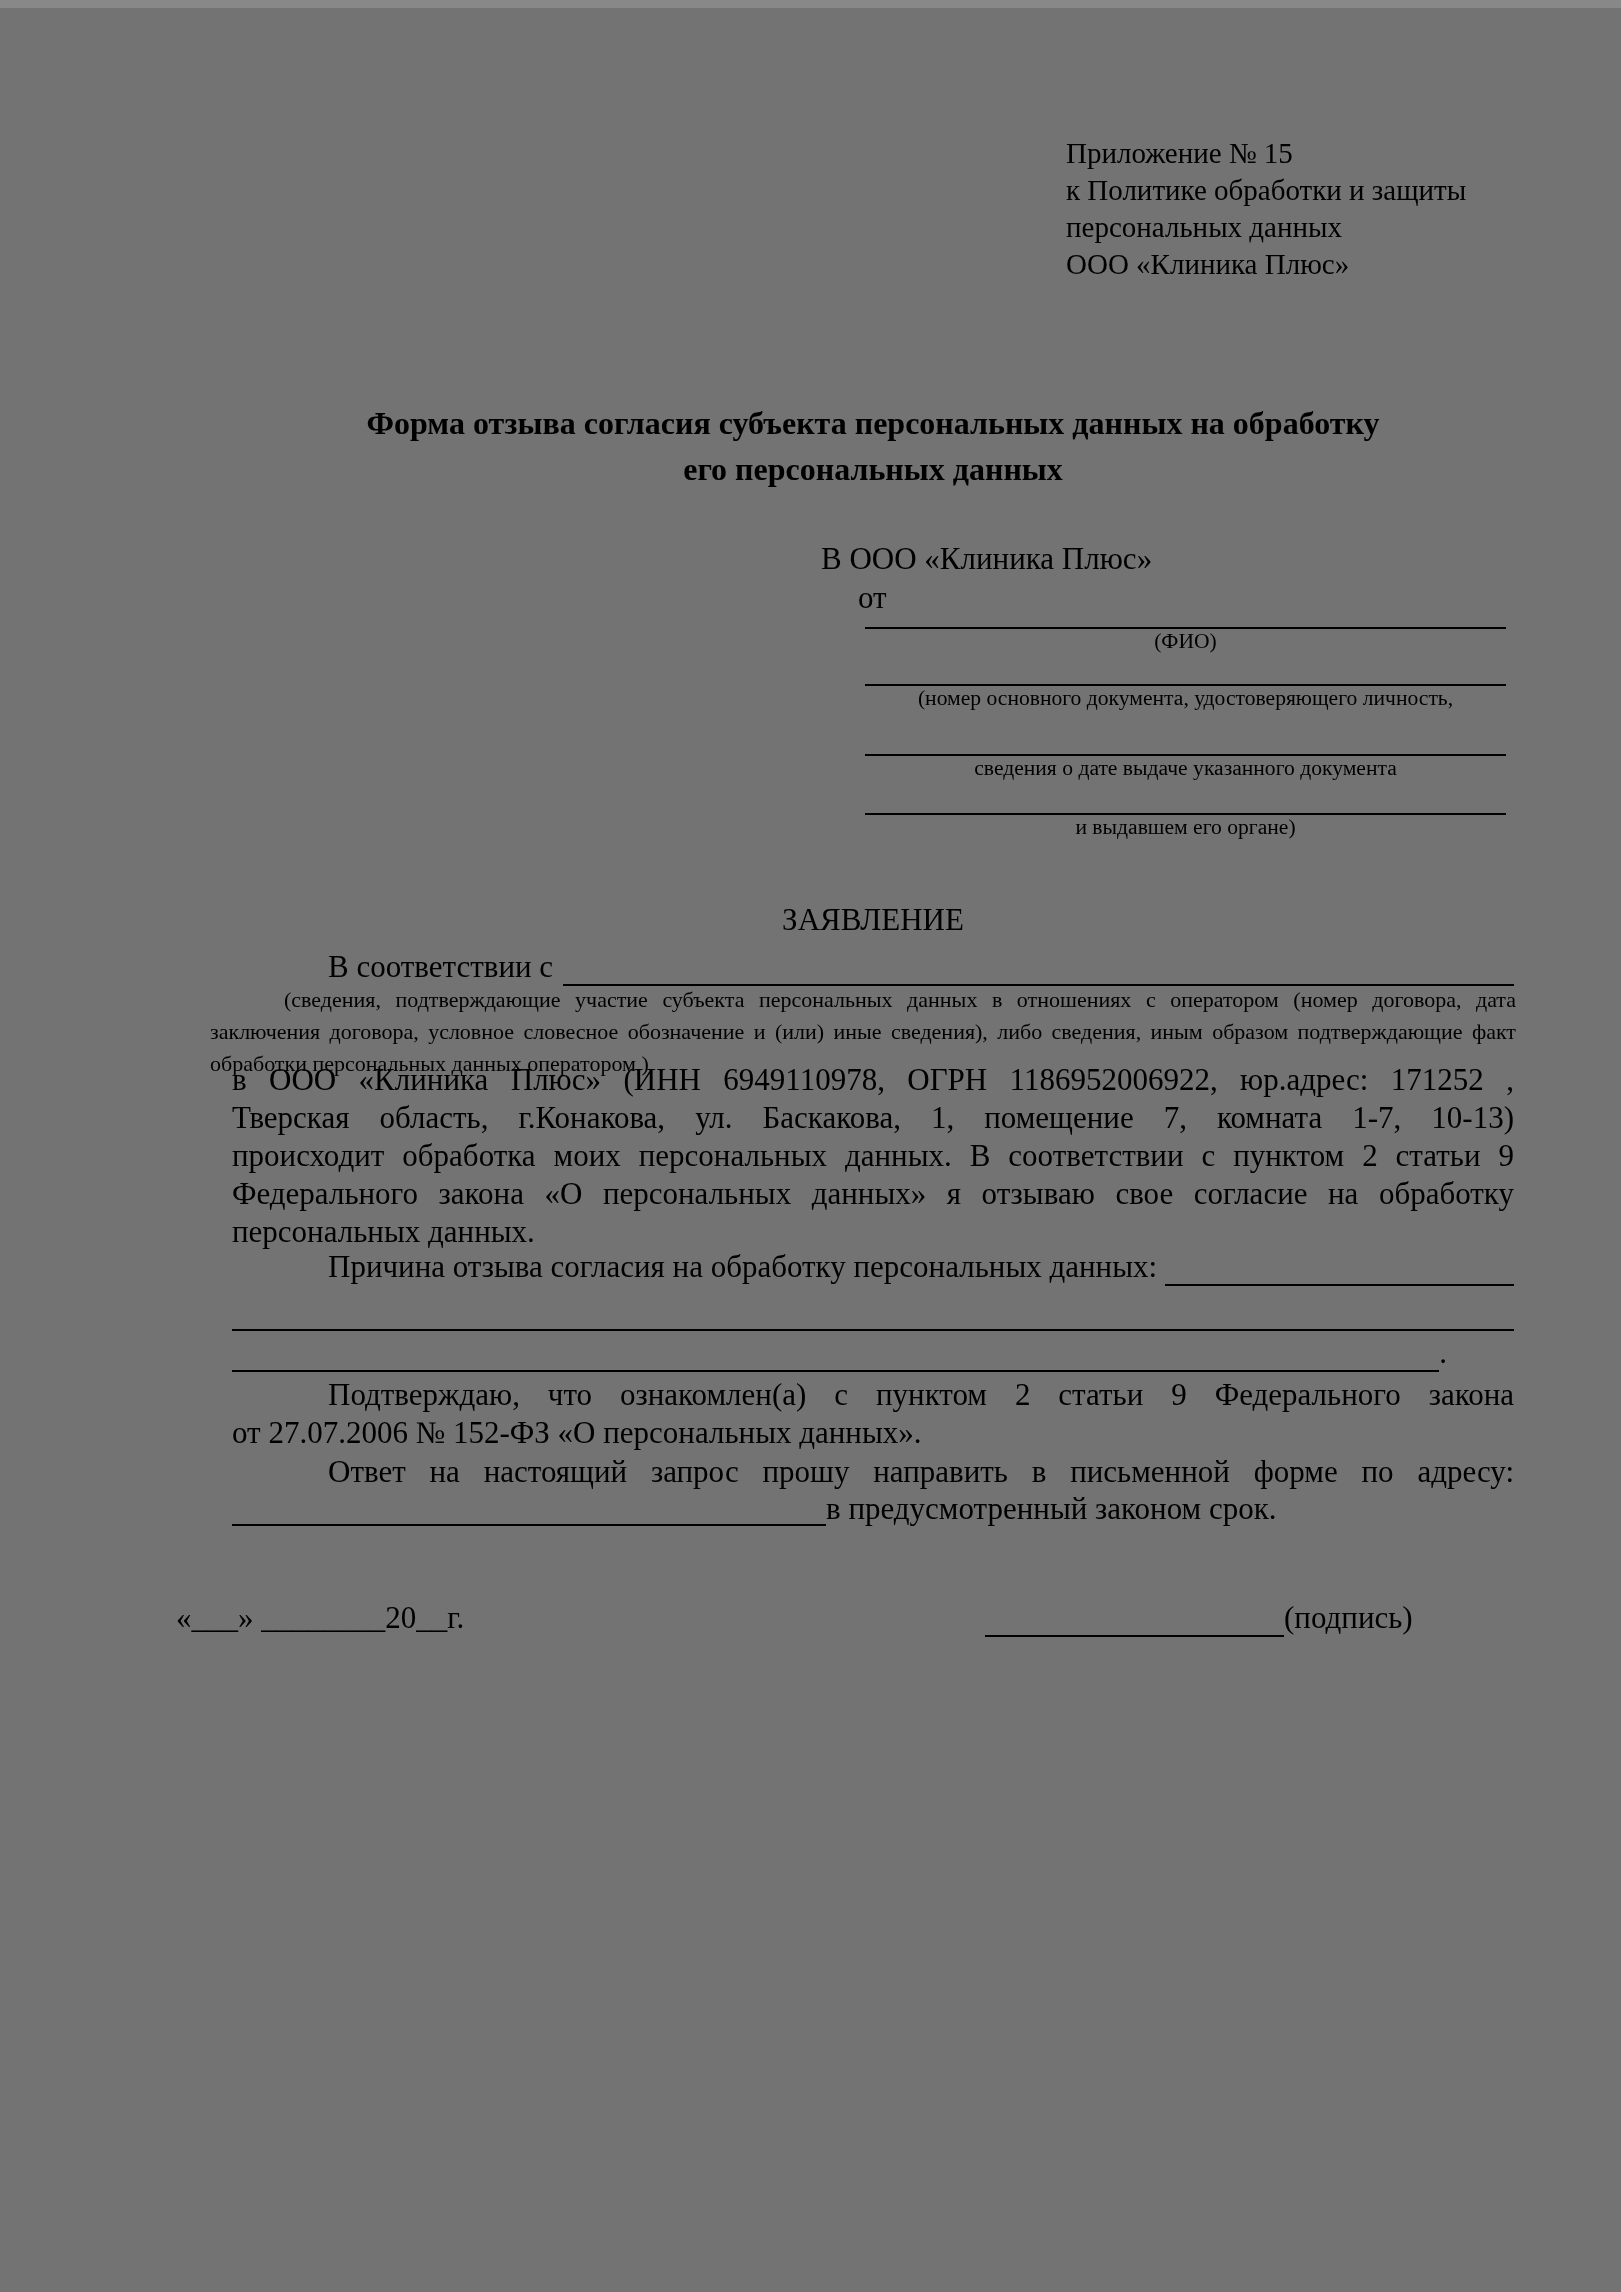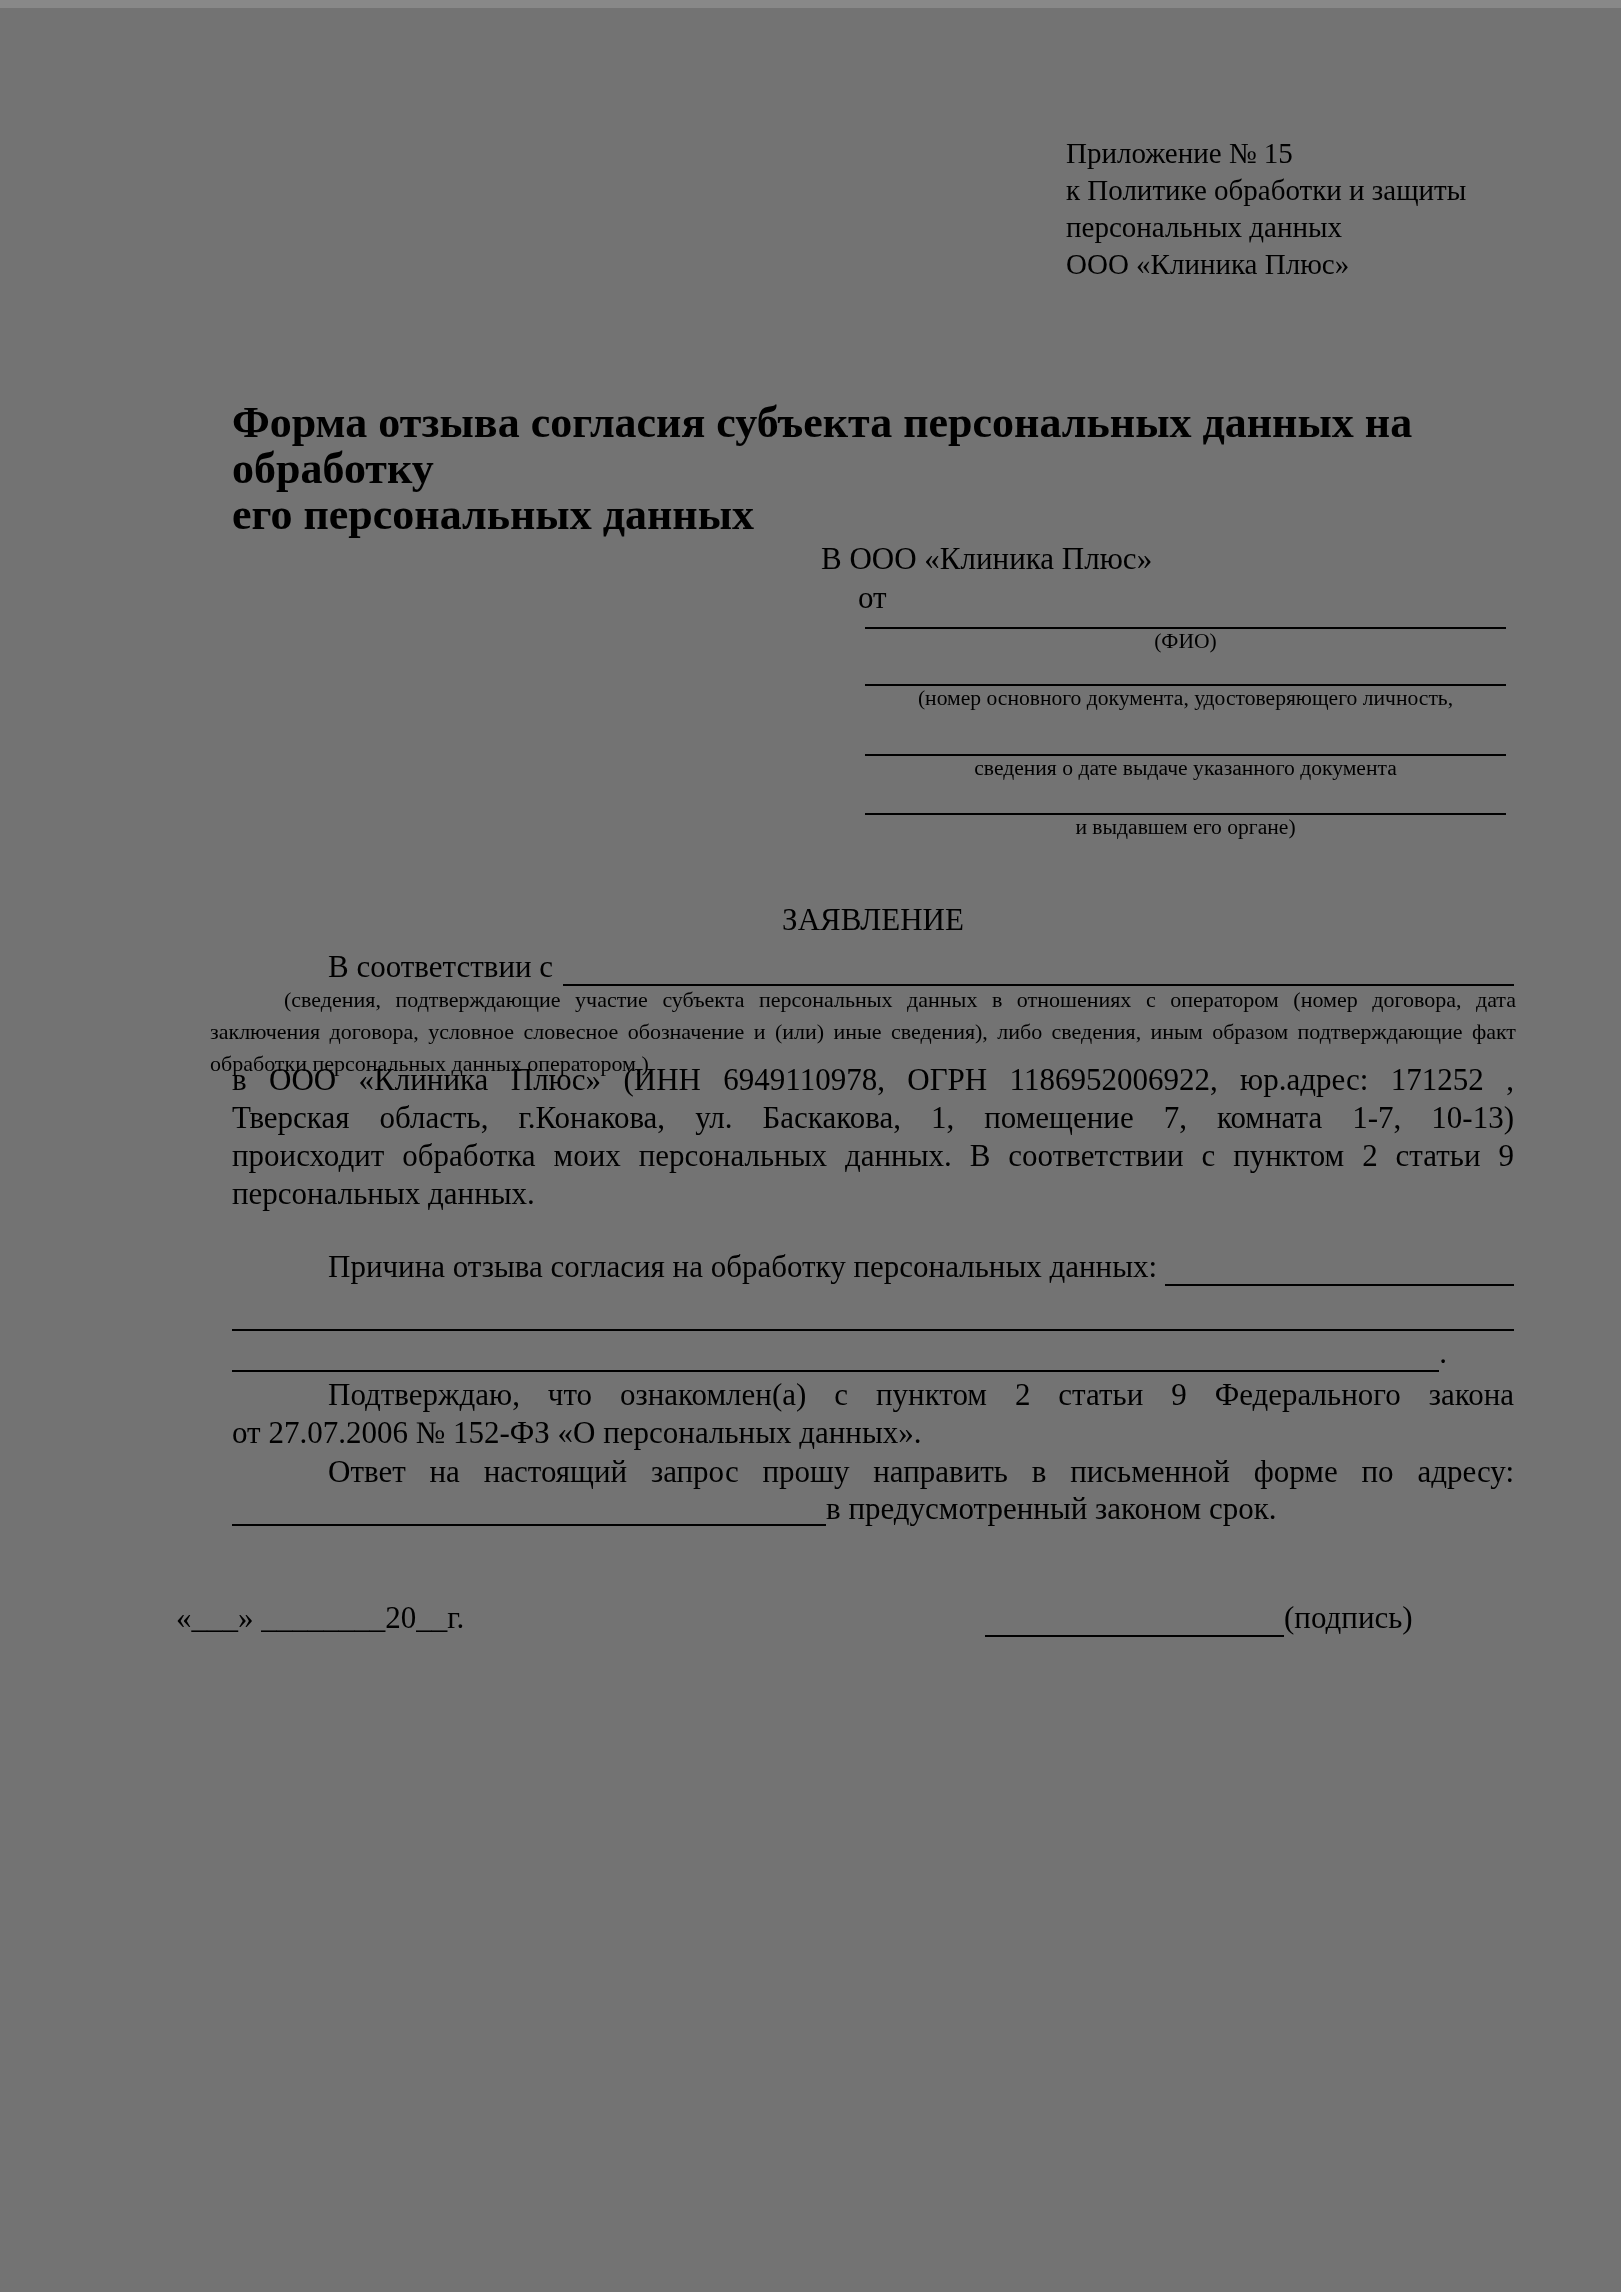--- a/index.html
+++ b/index.html
@@ -15,22 +15,22 @@
     font-size: 31px;
     line-height: 39px;
     overflow: hidden;
   }
   .abs { position: absolute; }
 
   
   .appendix { left: 1066px; top: 127px; width: 451px; font-size: 29px; line-height: 37px; }
 
   
-  .title { left: 232px; top: 392px; width: 1282px; text-align: left;
-           font-weight: bold; font-size: 44px; line-height: 46px; }
+  .title { left: 232px; top: 392px; width: 1282px; text-align: center;
+           font-weight: bold; font-size: 32px; line-height: 46px; }
 
   
   .addressee { left: 821px; top: 531px; width: 686px; }
   .addr-from { margin-left: 37px; }
   .fill-line { margin-left: 44px; width: 641px; border-bottom: 2px solid #000; }
   .f1 { height: 11.8px; } .f2 { height: 32px; } .f3 { height: 44px; } .f4 { height: 34px; }
   .cap { margin-left: 44px; width: 641px; text-align: center; font-size: 21.6px; line-height: 25.5px; }
 
   .heading { left: 232px; top: 892px; width: 1282px; text-align: center; }
 
@@ -105,20 +105,21 @@
   <div class="abs note">
     <div class="jline ind-sm">(сведения, подтверждающие участие субъекта персональных данных в отношениях с оператором (номер договора, дата</div>
     <div class="jline">заключения договора, условное словесное обозначение и (или) иные сведения), либо сведения, иным образом подтверждающие факт</div>
     <div>обработки персональных данных оператором,)</div>
   </div>
 
   <div class="abs body-par">
     <div class="jline">в ООО «Клиника Плюс» (ИНН 6949110978, ОГРН 1186952006922, юр.адрес: 171252 ,</div>
     <div class="jline">Тверская область, г.Конакова, ул. Баскакова, 1, помещение 7, комната 1-7, 10-13)</div>
     <div class="jline">происходит обработка моих персональных данных. В соответствии с пунктом 2 статьи 9</div>
+    <div class="jline">Федерального закона «О персональных данных» я отзываю свое согласие на обработку</div>
     <div>персональных данных.</div>
   </div>
 
   <div class="abs reason-row">
     <span class="label">Причина отзыва согласия на обработку персональных данных:</span>
     <span class="grow-line"></span>
   </div>
 
   <div class="abs blank1"></div>
 

